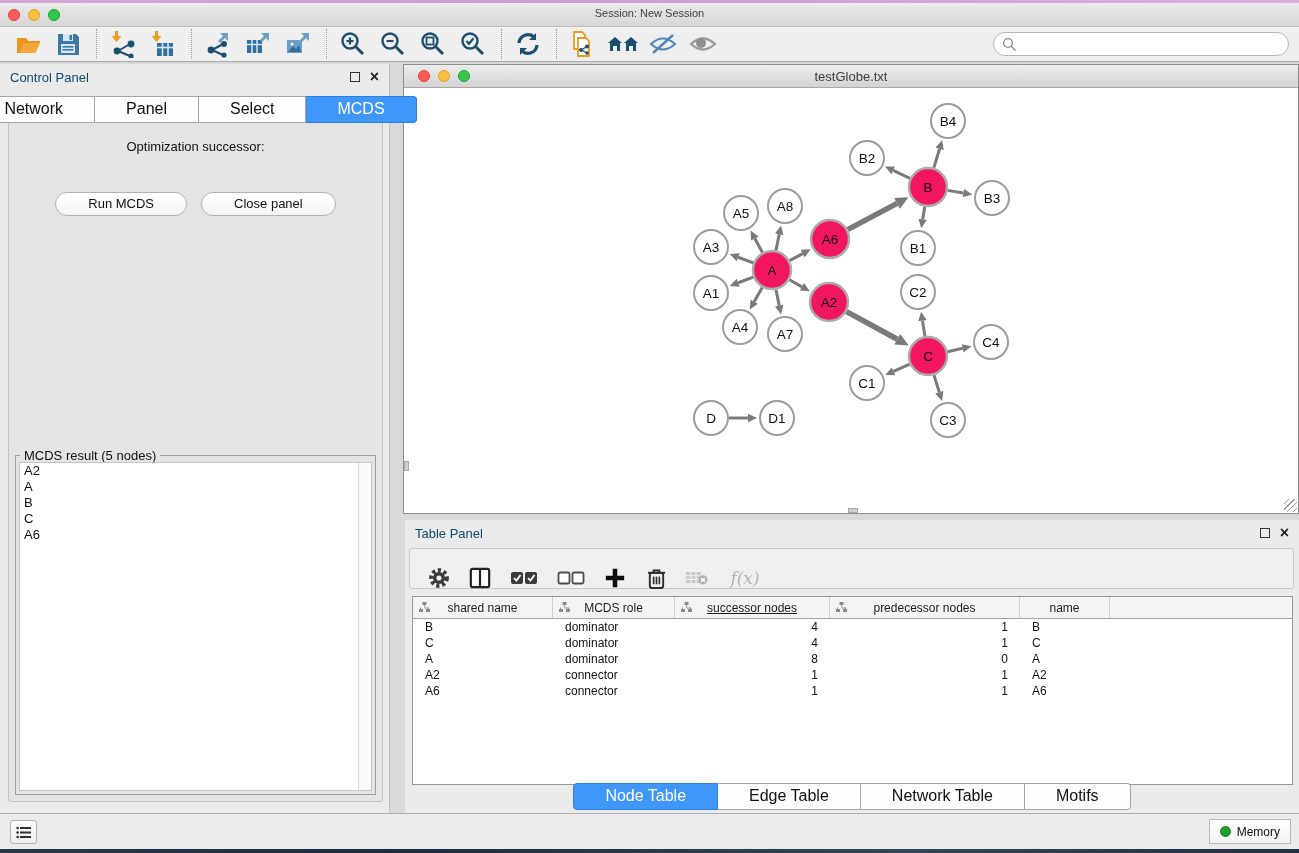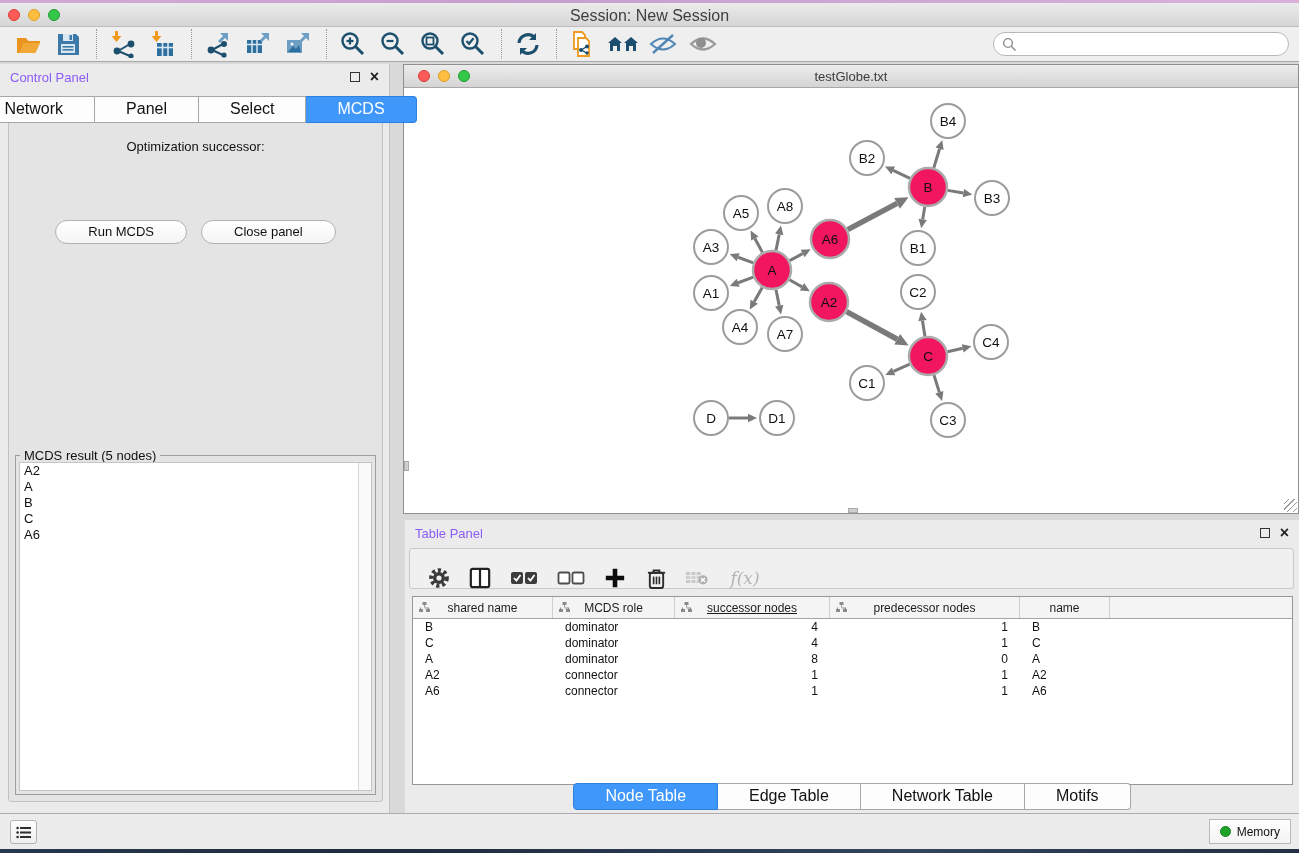--- a/index.html
+++ b/index.html
@@ -7,61 +7,61 @@
   body { font-family:"Liberation Sans", sans-serif; background:#d8d8d8; position:relative; font-size:13px; color:#1e1e1e; }
 
   
   .desktop-top { position:absolute; left:0; top:0; width:100%; height:3px; background:linear-gradient(90deg,#d3a8d6,#c79fd0 40%,#d8b0da); }
   .desktop-bottom { position:absolute; left:0; bottom:0; width:100%; height:4px; background:linear-gradient(90deg,#27374d,#1d2b3f 30%,#33445c 70%,#222f44); }
 
   
   .app { position:absolute; left:0; top:3px; width:1299px; height:846px; background:#ececec; display:flex; flex-direction:column; }
 
   .titlebar { height:24px; background:linear-gradient(#ebebeb,#d6d6d6); border-bottom:1px solid #bcbcbc; position:relative; flex:0 0 auto; }
-  .titlebar .title { position:absolute; left:0; right:0; top:4px; text-align:center; color:#3f3f3f; font-size:16px; }
+  .titlebar .title { position:absolute; left:0; right:0; top:4px; text-align:center; color:#3f3f3f; font-size:11px; }
   .lights { position:absolute; left:8px; top:6px; display:flex; gap:8px; }
   .light { width:12px; height:12px; border-radius:50%; }
   .light.red { background:#fc5b57; border:1px solid #dd3e36; }
   .light.yellow { background:#fdbe41; border:1px solid #dfa023; }
   .light.green { background:#34c84a; border:1px solid #1f9a31; }
 
   
   .toolbar { height:35px; background:#efefef; border-bottom:1px solid #a9a9a9; display:flex; align-items:center; padding:0 10px 0 12px; flex:0 0 auto; }
   .tbtn { width:32px; height:30px; display:flex; align-items:center; justify-content:center; flex:0 0 auto; margin-right:8px; }
   .tsep { width:1px; height:30px; border-left:1px dotted #999; margin:0 10px 0 4px; flex:0 0 auto; }
   .searchbox { margin-left:auto; width:296px; height:24px; background:#fff; border:1px solid #b7b7b7; border-radius:12px; display:flex; align-items:center; padding:0 8px; }
   .searchbox input { border:none; outline:none; flex:1; font-size:12px; font-family:"Liberation Sans",sans-serif; background:transparent; margin-left:6px; }
 
   
   .main { position:relative; flex:1 1 auto; background:#d9d9d9; }
 
   
   .cpanel { position:absolute; left:0; top:2px; width:390px; height:749px; background:#ebebeb; border-right:1px solid #c2c2c2; }
   .panel-head { height:26px; position:relative; display:flex; align-items:center; padding:0 10px; }
-  .panel-head .ph-title { font-size:13px; color:#8b5cf6; }
+  .panel-head .ph-title { font-size:13px; color:#0c4a6e; }
   .ph-icons { margin-left:auto; display:flex; align-items:center; gap:10px; }
   .float-icon { width:10px; height:10px; border:1.5px solid #333; display:inline-block; }
   .close-icon { font-size:16px; font-weight:700; color:#222; line-height:10px; cursor:default; }
 
   .cp-tabs { position:absolute; left:0; top:32px; width:100%; display:flex; justify-content:center; z-index:2; }
   .tab { background:#fdfdfd; border:1px solid #a6a6a6; padding:3px 31px 4px; font-size:16px; color:#111; }
   .tab + .tab { border-left:none; }
   .tab:first-child { border-radius:4px 0 0 4px; }
   .tab:last-child { border-radius:0 4px 4px 0; }
   .tab.active { background:#3e97f9; border-color:#2f7fdd; color:#fff; }
 
   .cp-body { position:absolute; left:8px; top:54px; width:375px; height:684px; background:#e4e4e4; border:1px solid #c2c2c2; border-radius:3px; }
   .opt-label { text-align:center; margin-top:20px; font-size:13px; color:#111; }
   .combo { position:absolute; left:35px; top:41px; width:313px; height:23px; background:#fff; border:1px solid #adadad; border-radius:4px; display:flex; align-items:center; }
   .combo .combo-text { flex:1; padding-left:10px; font-size:13px; color:#111; white-space:nowrap; overflow:hidden; }
   .combo .stepper { width:20px; height:21px; border-radius:3px; background:linear-gradient(#6cb0f9,#2f82ef); margin-right:1px; display:flex; flex-direction:column; align-items:center; justify-content:center; gap:1px; }
   .arr-up { width:0; height:0; border-left:3.5px solid transparent; border-right:3.5px solid transparent; border-bottom:4.5px solid #fff; }
   .arr-dn { width:0; height:0; border-left:3.5px solid transparent; border-right:3.5px solid transparent; border-top:4.5px solid #fff; }
   .btn-row { position:absolute; left:0; top:73px; width:100%; display:flex; justify-content:center; gap:14px; }
-  .pbtn { background:linear-gradient(#ffffff,#f4f4f4); border:1px solid #b2b2b2; border-radius:12px; padding:3px 32px 4px; font-size:13px; color:#111;margin-top:28px; }
+  .pbtn { background:linear-gradient(#ffffff,#f4f4f4); border:1px solid #b2b2b2; border-radius:12px; padding:3px 32px 4px; font-size:13px; color:#111; }
 
   .result-box { position:absolute; left:6px; right:6px; bottom:6px; height:340px; border:1px solid #9e9e9e; }
   .result-legend { position:absolute; left:4px; top:-8px; background:#e4e4e4; padding:0 4px; font-size:13px; color:#111; }
   .result-list { position:absolute; left:3px; right:3px; top:6px; bottom:3px; background:#fff; border:1px solid #c6c6c6; overflow:hidden; }
   .result-scroll { position:absolute; right:0; top:0; bottom:0; width:13px; background:#fafafa; border-left:1px solid #d6d6d6; }
   .list-item { font-size:13px; line-height:16px; padding-left:4px; color:#111; }
 
   
   .netwin { position:absolute; left:403px; top:2px; width:896px; height:450px; border:1px solid #8f8f8f; background:#fff; }
   .net-titlebar { height:23px; background:linear-gradient(#ececec,#d4d4d4); border-bottom:1px solid #a8a8a8; position:relative; }

